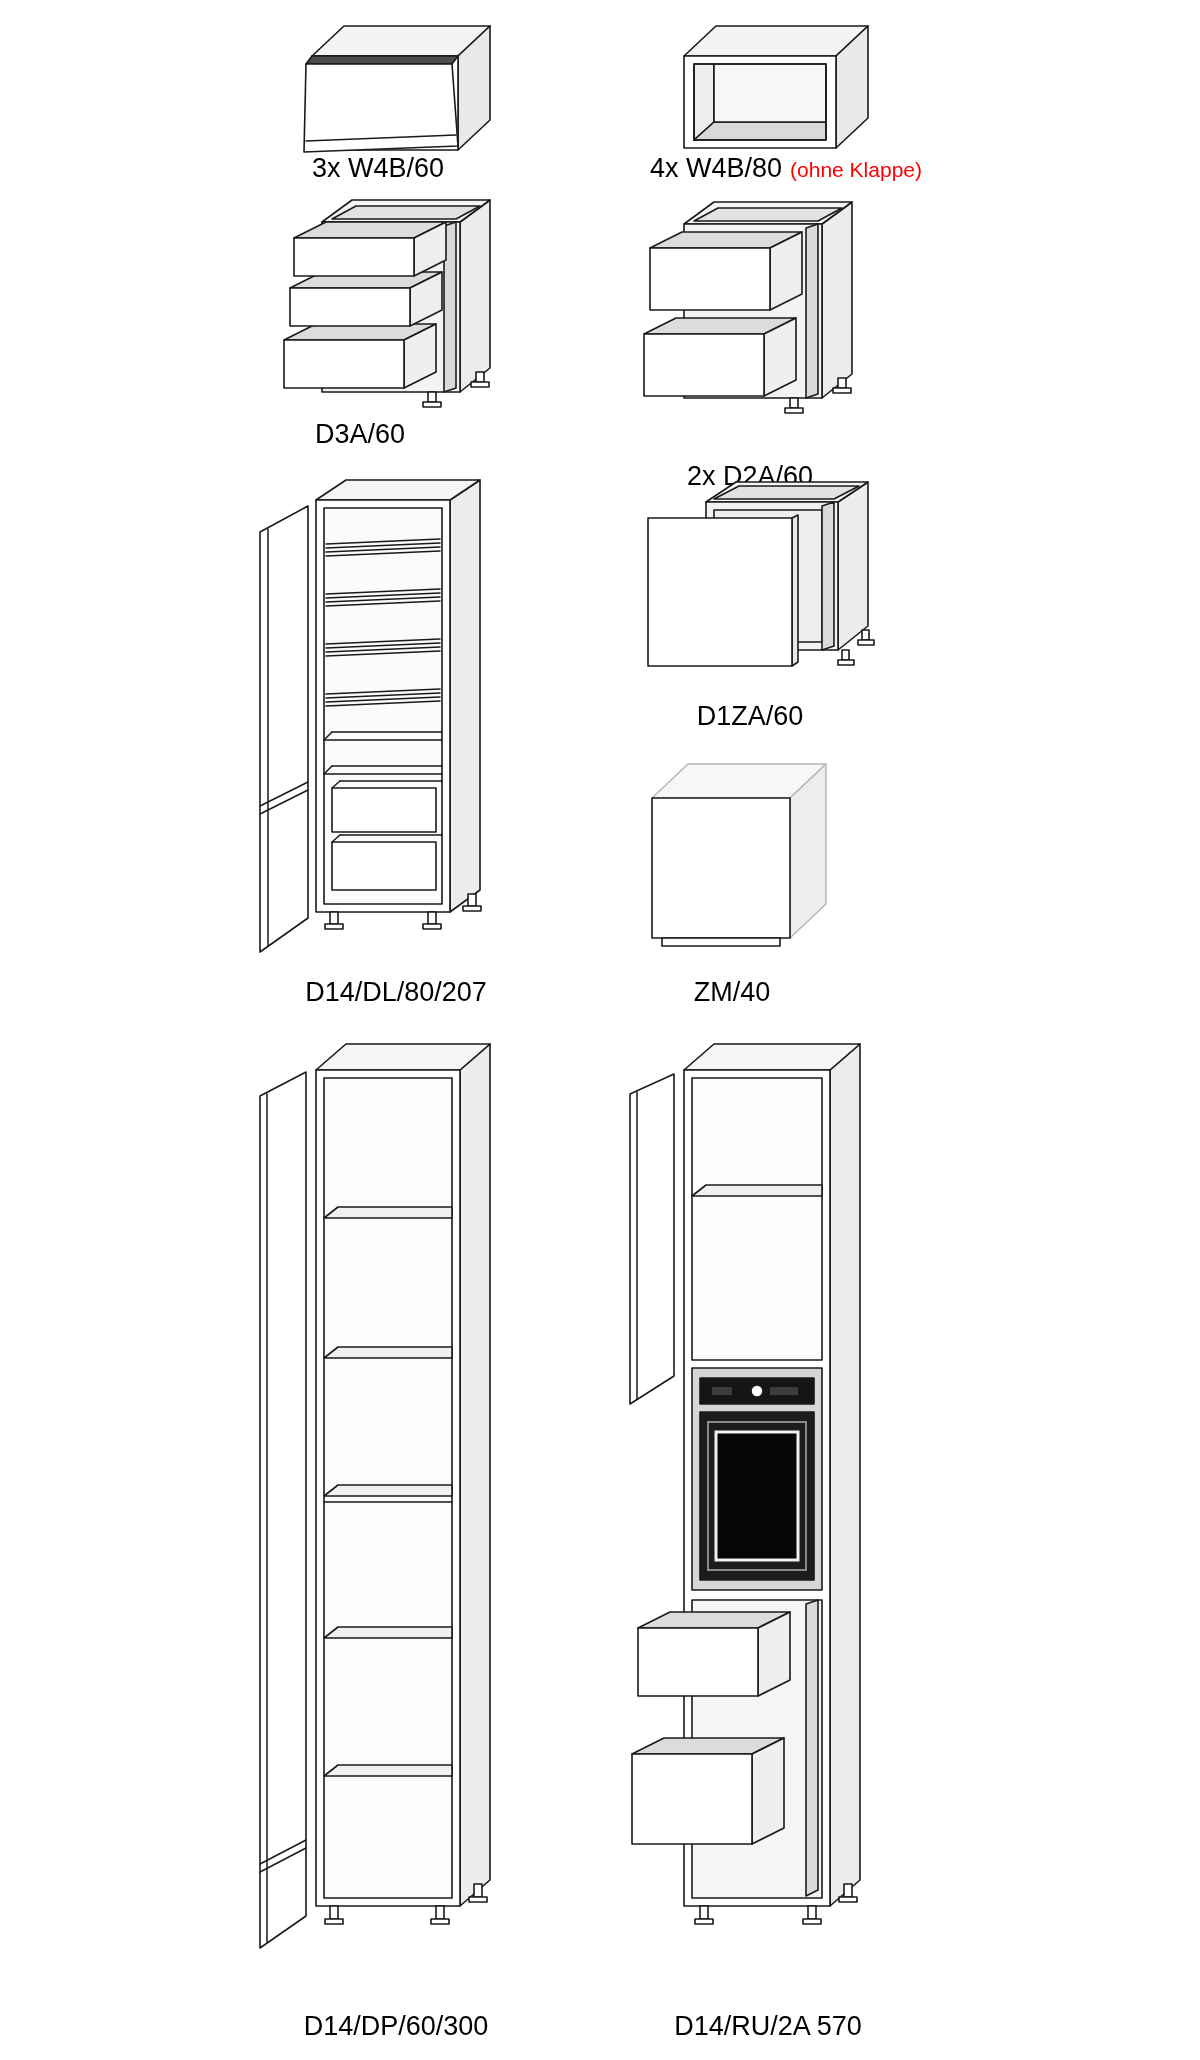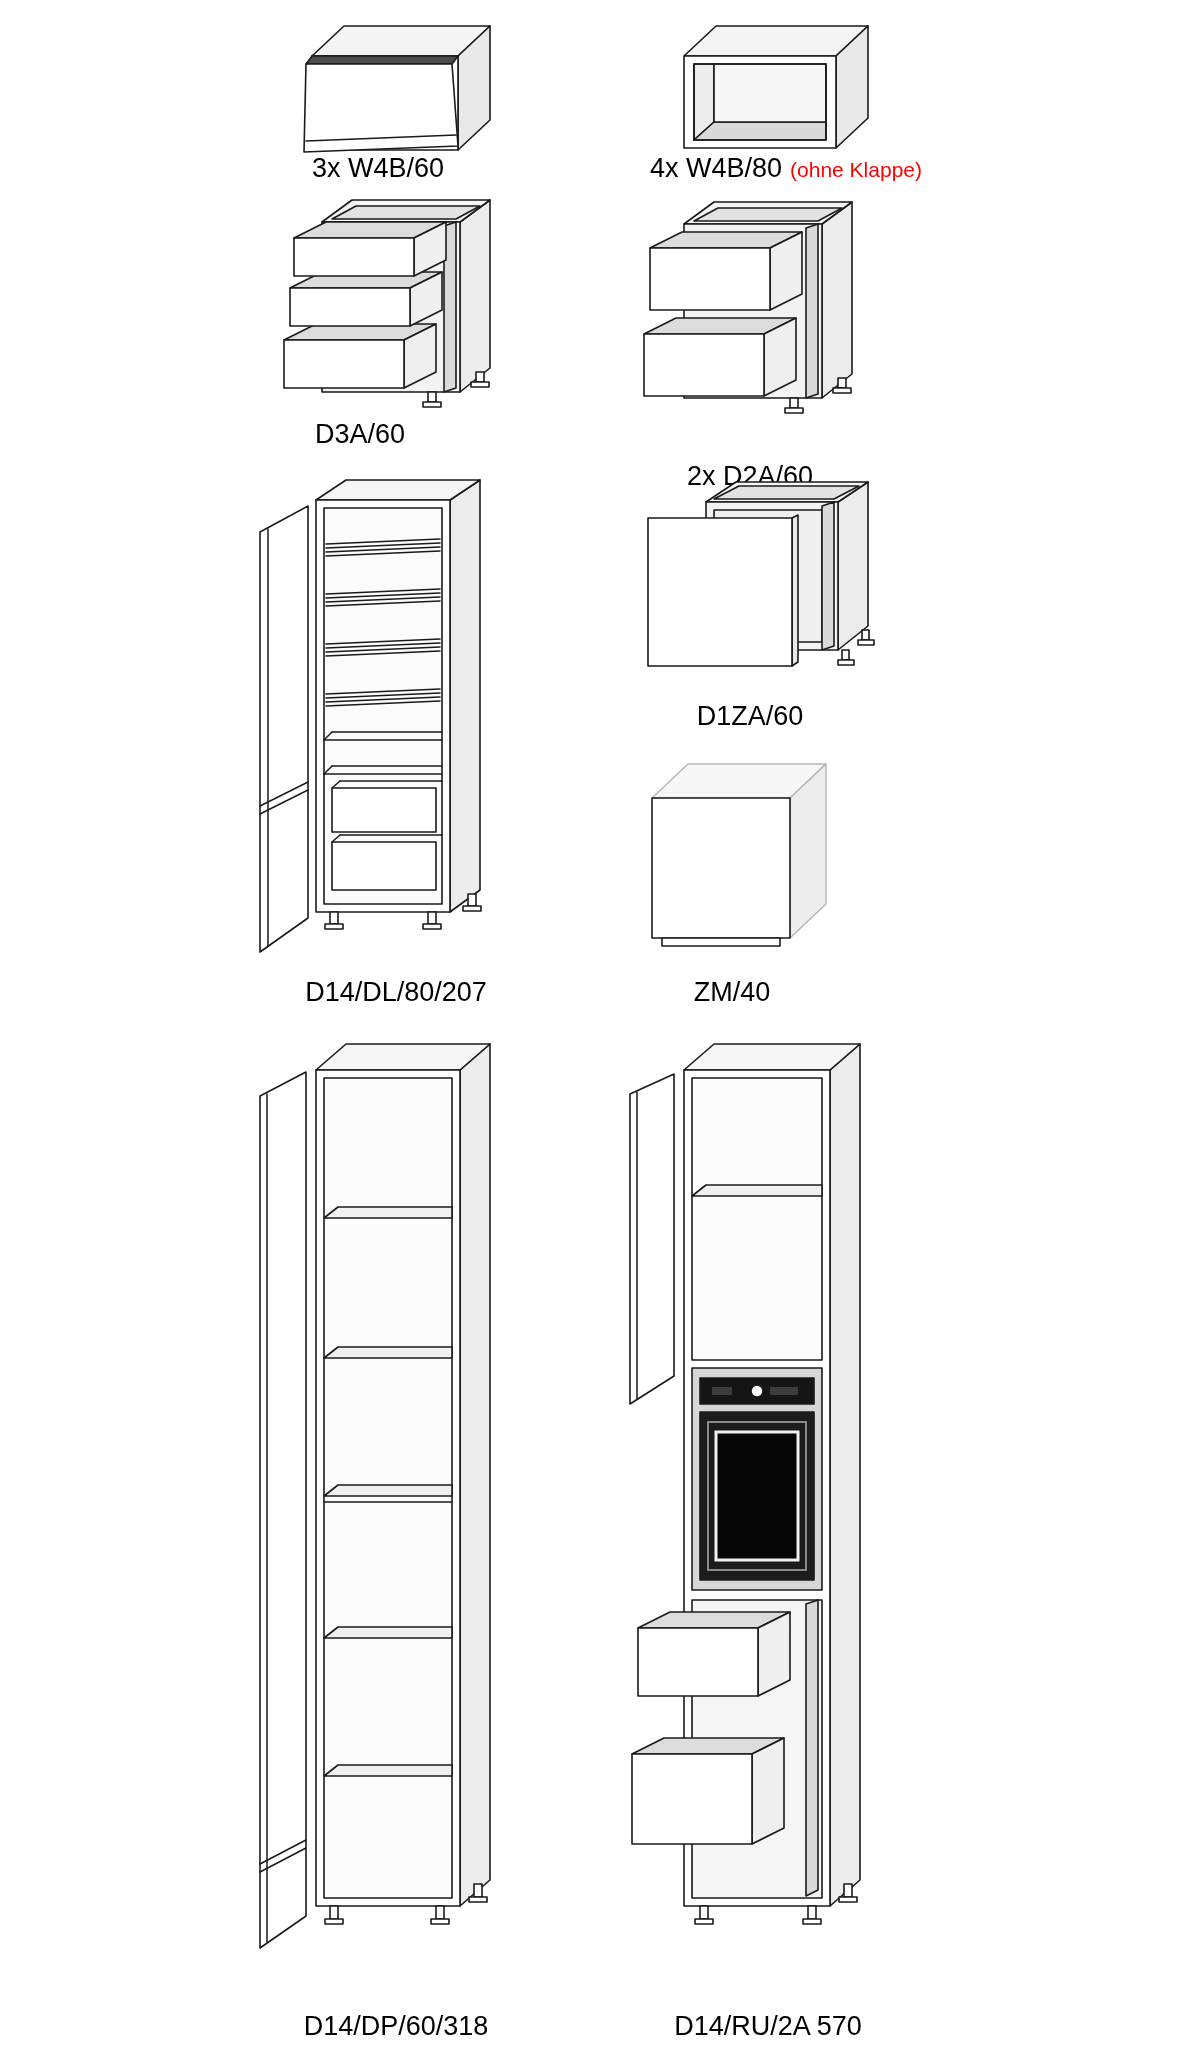--- a/index.html
+++ b/index.html
@@ -196,21 +196,21 @@
       <rect class="s" x="181" y="891" width="18" height="5" fill="#ffffff"></rect>
       <rect class="s" x="224" y="856" width="8" height="13" fill="#ffffff"></rect>
       <rect class="s" x="219" y="869" width="18" height="5" fill="#ffffff"></rect>
 
       <polygon class="s" points="10,68 56,44 56,888 10,920" fill="#ffffff"></polygon>
       <line x1="17" y1="66" x2="17" y2="914"></line>
       <line x1="10" y1="836" x2="56" y2="812"></line>
       <line x1="10" y1="844" x2="56" y2="820"></line>
     </svg>
   </div>
-  <div class="label" style="left:266px; top:2012px; width:260px;">D14/DP/60/318</div>
+  <div class="label" style="left:266px; top:2012px; width:260px;">D14/DP/60/300</div>
 
   <div class="figure" style="left:622px; top:1028px;">
     <svg width="290" height="975" viewBox="0 0 290 975">
       <polygon class="s" points="208,42 238,16 238,852 208,878" fill="#ececec"></polygon>
       <polygon class="s" points="62,42 92,16 238,16 208,42" fill="#f5f5f5"></polygon>
       <rect class="s" x="62" y="42" width="146" height="836" fill="#ffffff"></rect>
 
       <rect class="s" x="70" y="50" width="130" height="282" fill="#fcfcfc"></rect>
       <polygon class="s" points="70,168 84,157 200,157 200,168" fill="#f0f0f0"></polygon>
 

